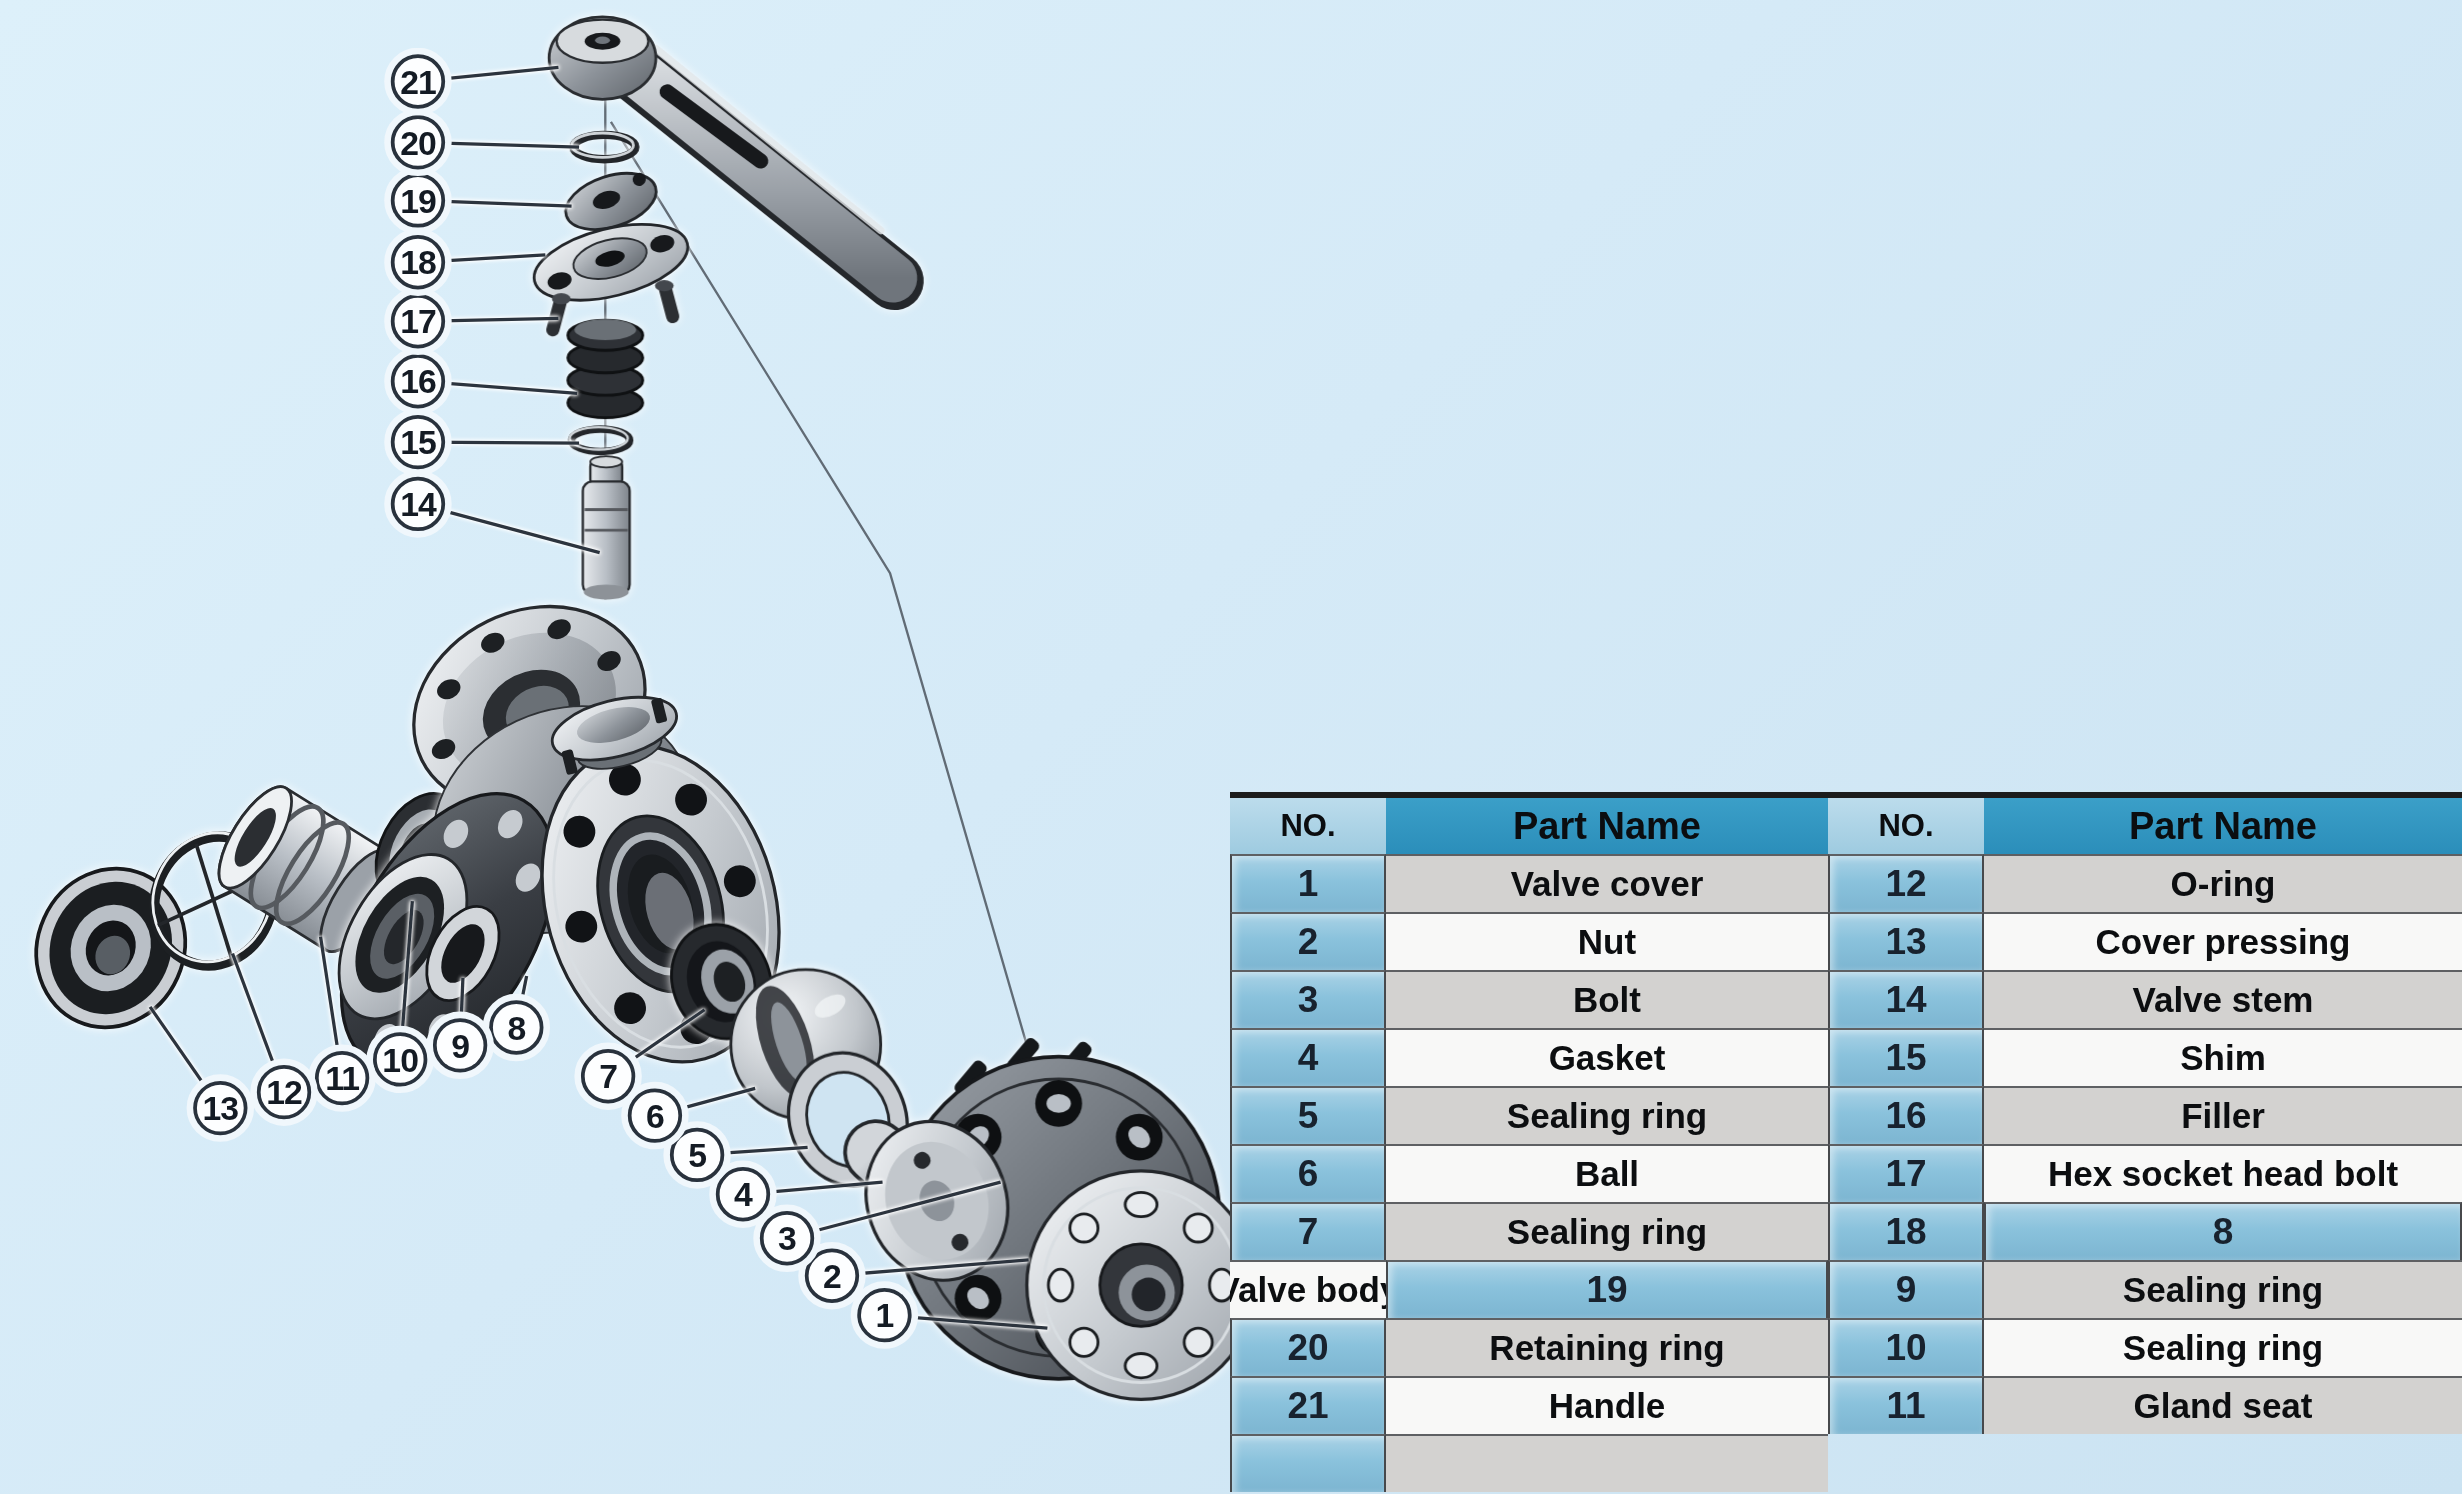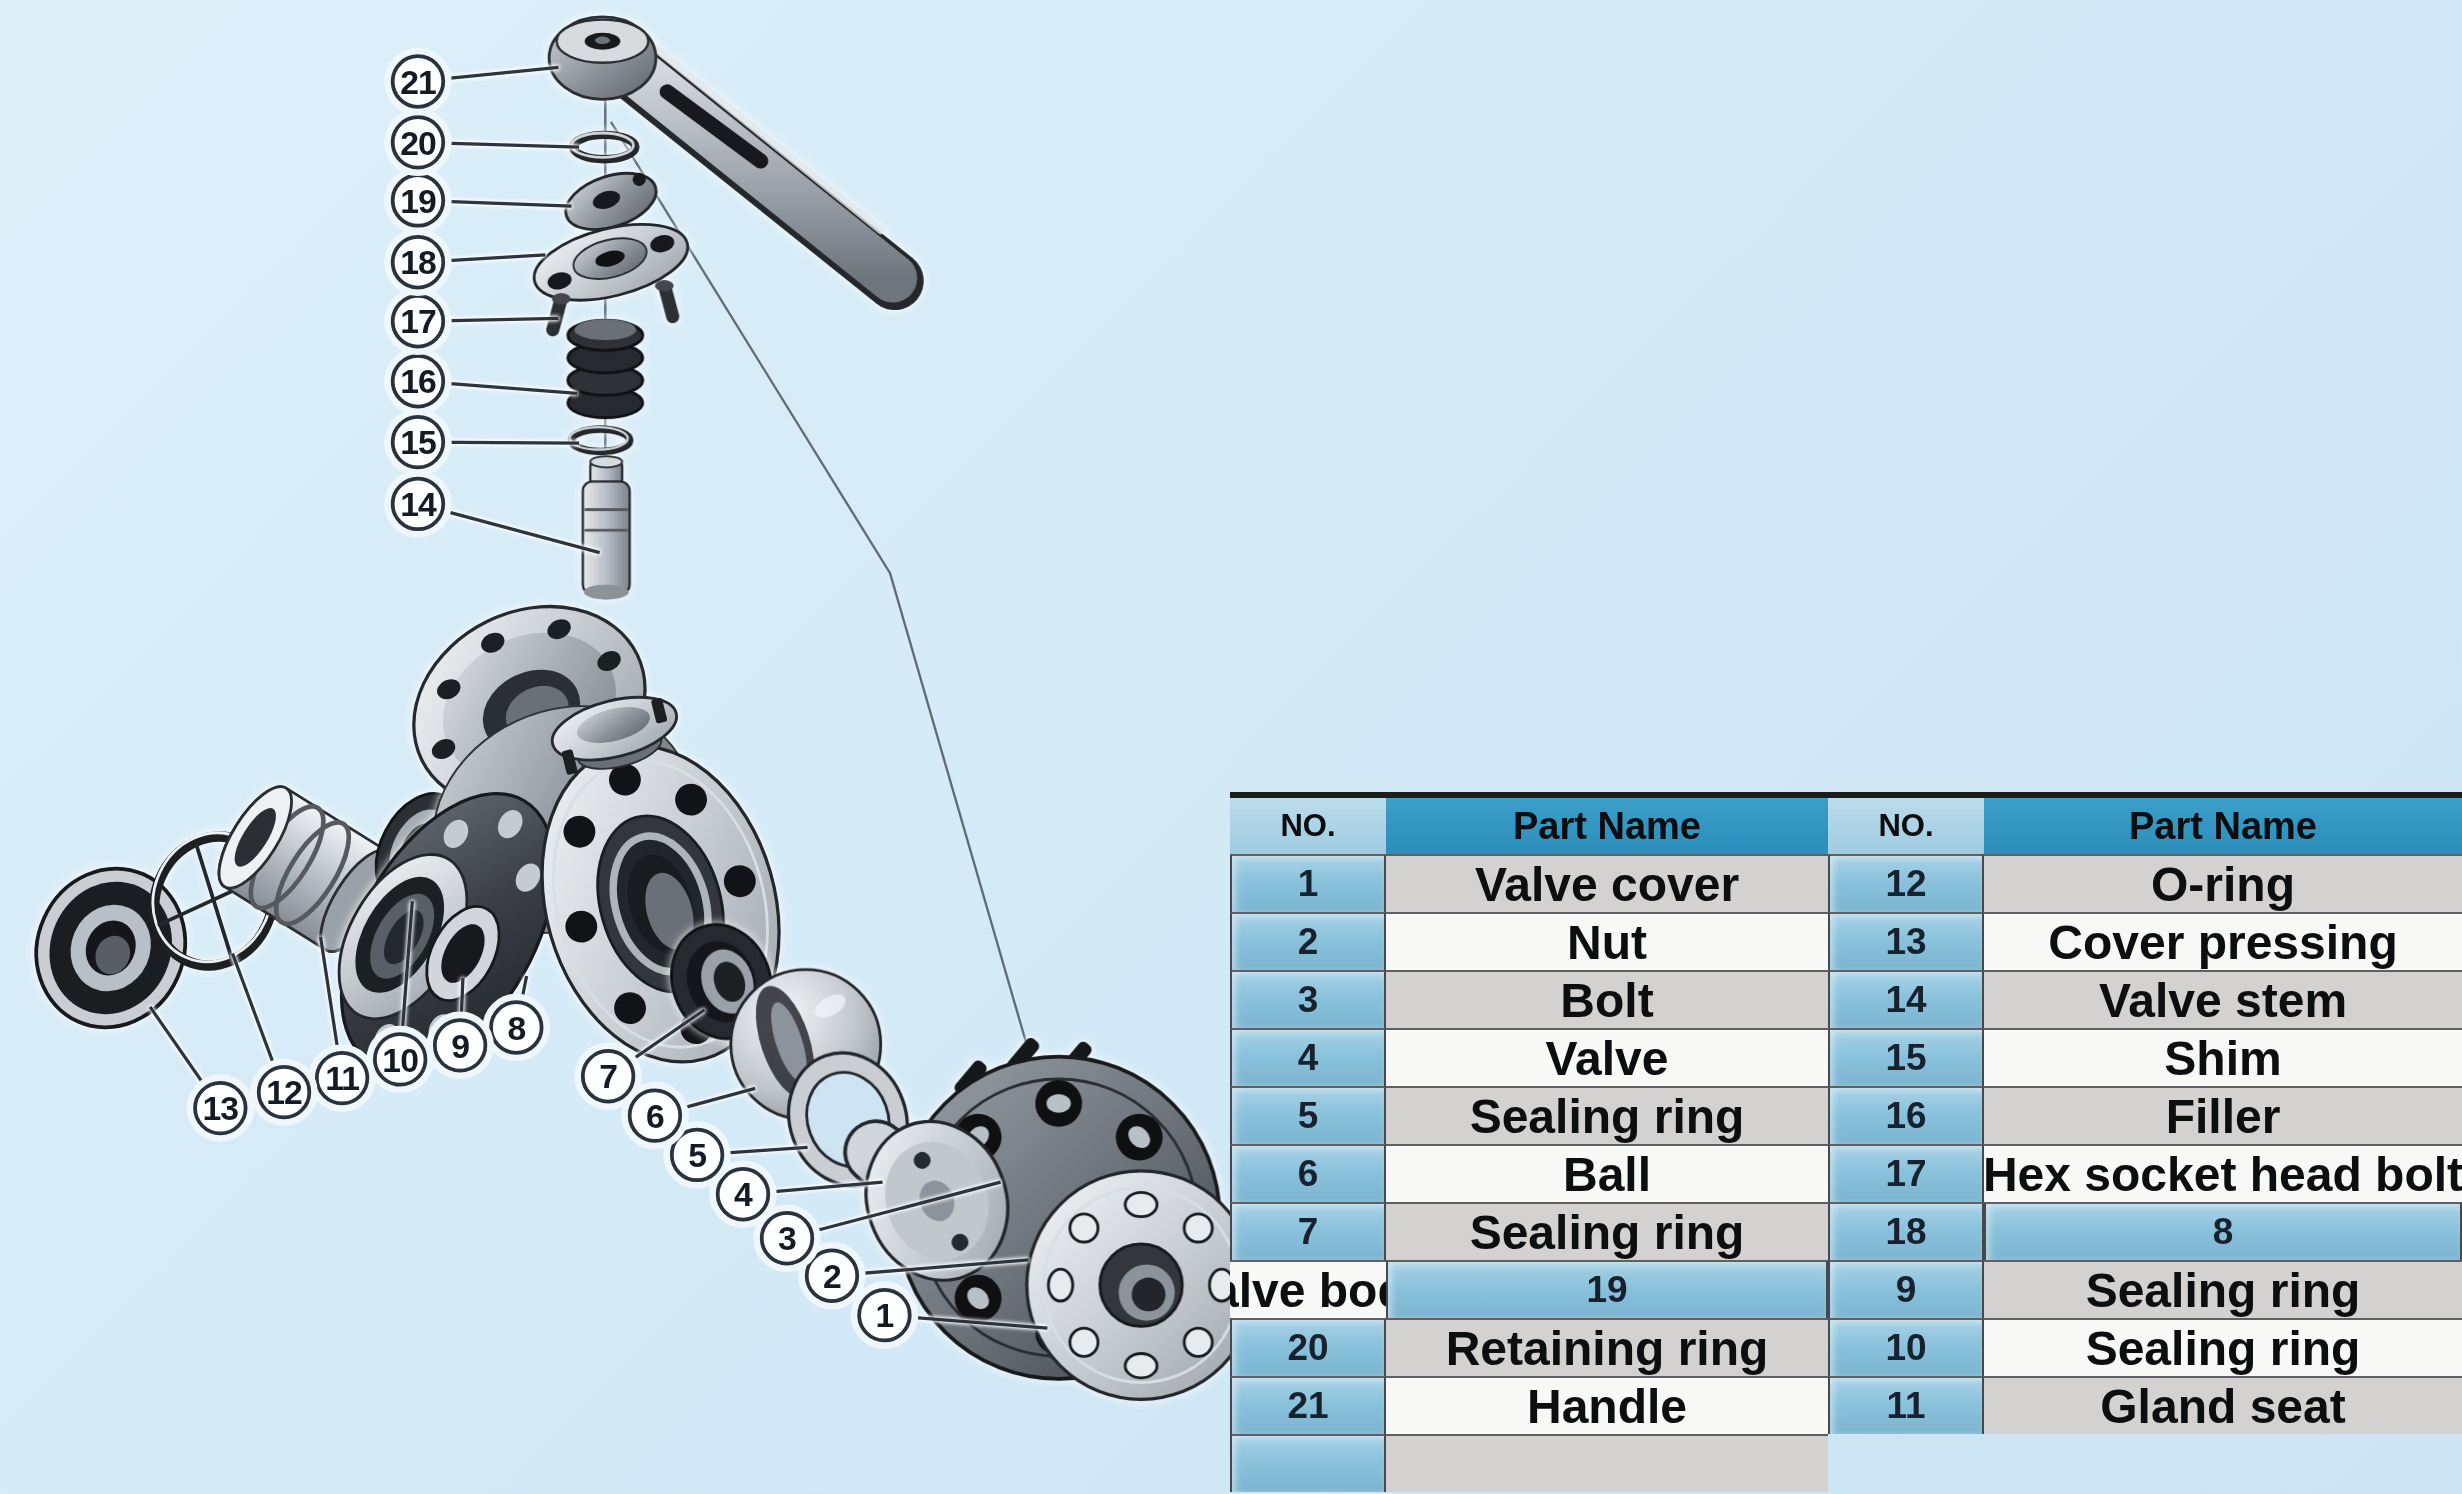--- a/index.html
+++ b/index.html
@@ -16,21 +16,21 @@
     grid-template-rows:56px repeat(11,58px);
     font-weight:700;color:#0c0e10;}
   .cell{display:flex;align-items:center;justify-content:center;border-top:2.8px solid #5e6063;overflow:hidden;white-space:nowrap;}
   .hdr{border-top:none;}
   .hdr-no{background:linear-gradient(180deg,#bcdcec,#9ecbe0);font-size:31px;color:#0b0d10;}
   .hdr-name{background:linear-gradient(180deg,#3b9fc8,#2b8eba);font-size:38px;color:#0b0d10;}
   .c-no{background:linear-gradient(180deg,#a9d2e6 0%,#8ac2dc 45%,#7cb5d1 100%);
         border-left:2.8px solid #47494c;border-right:2.8px solid #47494c;
         box-shadow:inset 3.7px 1.9px 7.5px rgba(255,255,255,.45);
         font-size:37px;color:#18222e;}
-  .c-name{font-size:48px;}
+  .c-name{font-size:35px;}
   .r-odd{background:#d3d2d0;}
   .r-even{background:#f8f8f7;}
 
   
   .axis{stroke:#39404a;stroke-width:2.5;fill:none;opacity:.75;}
   .leads line{stroke:#2c343e;stroke-width:3.5;}
   .leads{filter:drop-shadow(0 0 2px #ffffff) drop-shadow(0 0 1px #ffffff);}
   .co-c{fill:#fdfeff;stroke:#29323d;stroke-width:4;}
   .co-halo{fill:none;stroke:#f0f7fc;stroke-width:8;}
   .co-t{font-family:"Liberation Sans",sans-serif;font-size:36px;font-weight:700;fill:#141b24;
@@ -472,21 +472,21 @@
     <div class="cell c-name r-even">Nut</div>
     <div class="cell c-no">13</div>
     <div class="cell c-name r-even">Cover pressing</div>
 
     <div class="cell c-no">3</div>
     <div class="cell c-name r-odd">Bolt</div>
     <div class="cell c-no">14</div>
     <div class="cell c-name r-odd">Valve stem</div>
 
     <div class="cell c-no">4</div>
-    <div class="cell c-name r-even">Valve</div>
+    <div class="cell c-name r-even">Gasket</div>
     <div class="cell c-no">15</div>
     <div class="cell c-name r-even">Shim</div>
 
     <div class="cell c-no">5</div>
     <div class="cell c-name r-odd">Sealing ring</div>
     <div class="cell c-no">16</div>
     <div class="cell c-name r-odd">Filler</div>
 
     <div class="cell c-no">6</div>
     <div class="cell c-name r-even">Ball</div>

